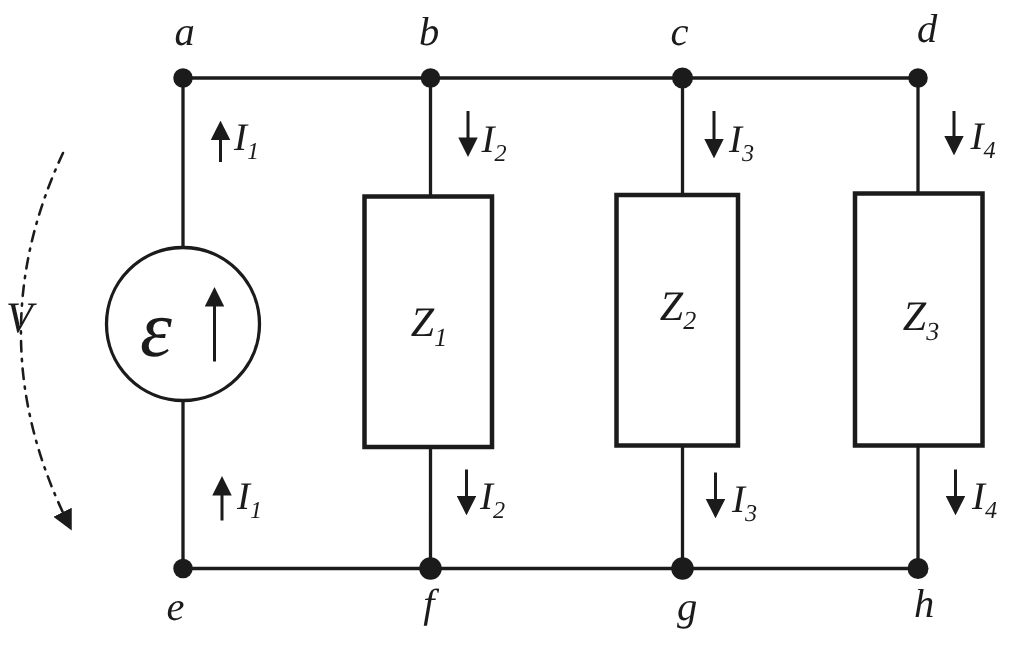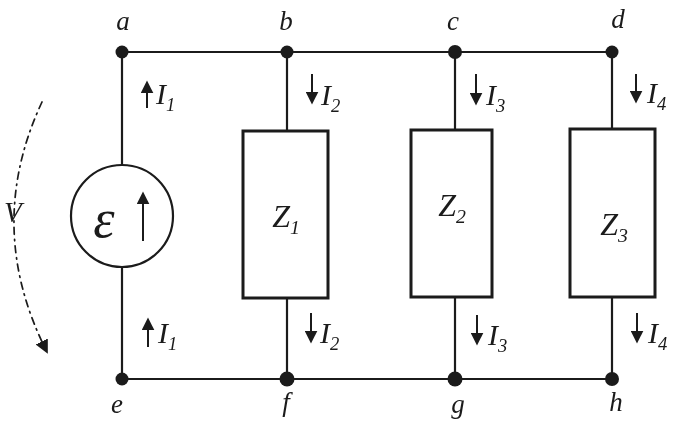--- a/index.html
+++ b/index.html
@@ -14,23 +14,23 @@
   .wire  { stroke:var(--ink); stroke-width:2.2; fill:none; }
   .boxel { stroke:var(--ink); stroke-width:3; fill:var(--bg); }
   .srcc  { stroke:var(--ink); stroke-width:2.2; fill:var(--bg); }
   .cur   { stroke:var(--ink); stroke-width:2; fill:none; }
   .vpath { stroke:var(--ink); stroke-width:1.7; fill:none;
            stroke-dasharray:7 5 1.5 5; stroke-linecap:round; }
   .dot   { fill:var(--ink); stroke:none; }
   .mfill { fill:var(--ink); }
   .lbl { position:absolute; font-style:italic; line-height:1; white-space:nowrap; }
   .node { font-size:27px; transform:translateX(-50%); }
-  .ilab { font-size:30px; }
+  .ilab { font-size:26px; }
   .ilab sub, .zlab sub { font-size:0.62em; font-style:italic; line-height:0; }
-  .zlab { font-size:32px; transform:translate(-50%,-50%); }
+  .zlab { font-size:28px; transform:translate(-50%,-50%); }
   .vlab { font-size:29px; }
   .emf  { font-size:54px; transform:translate(-50%,-50%); }
 </style>
 </head>
 <body>
 
 <div class="stage">
 
   <svg class="geom" width="683" height="433" viewBox="0 0 683 433">
     <defs>
@@ -98,18 +98,18 @@
   <div class="lbl ilab" style="left:486px; top:80px"><span>I</span><sub>3</sub></div>
   <div class="lbl ilab" style="left:647px; top:78px"><span>I</span><sub>4</sub></div>
 
   <div class="lbl ilab" style="left:158px; top:318px"><span>I</span><sub>1</sub></div>
   <div class="lbl ilab" style="left:320px; top:318px"><span>I</span><sub>2</sub></div>
   <div class="lbl ilab" style="left:488px; top:320px"><span>I</span><sub>3</sub></div>
   <div class="lbl ilab" style="left:648px; top:318px"><span>I</span><sub>4</sub></div>
 
   <div class="lbl zlab" style="left:286px; top:216px"><span>Z</span><sub>1</sub></div>
   <div class="lbl zlab" style="left:452px; top:205px"><span>Z</span><sub>2</sub></div>
-  <div class="lbl zlab" style="left:614px; top:224px"><span>Z</span><sub>3</sub></div>
+  <div class="lbl zlab" style="left:614px; top:212px"><span>Z</span><sub>3</sub></div>
 
   <div class="lbl vlab" style="left:4px; top:198px">V</div>
   <div class="lbl emf" style="left:104px; top:219px">ε</div>
 
 </div>
 
 </body></html>

